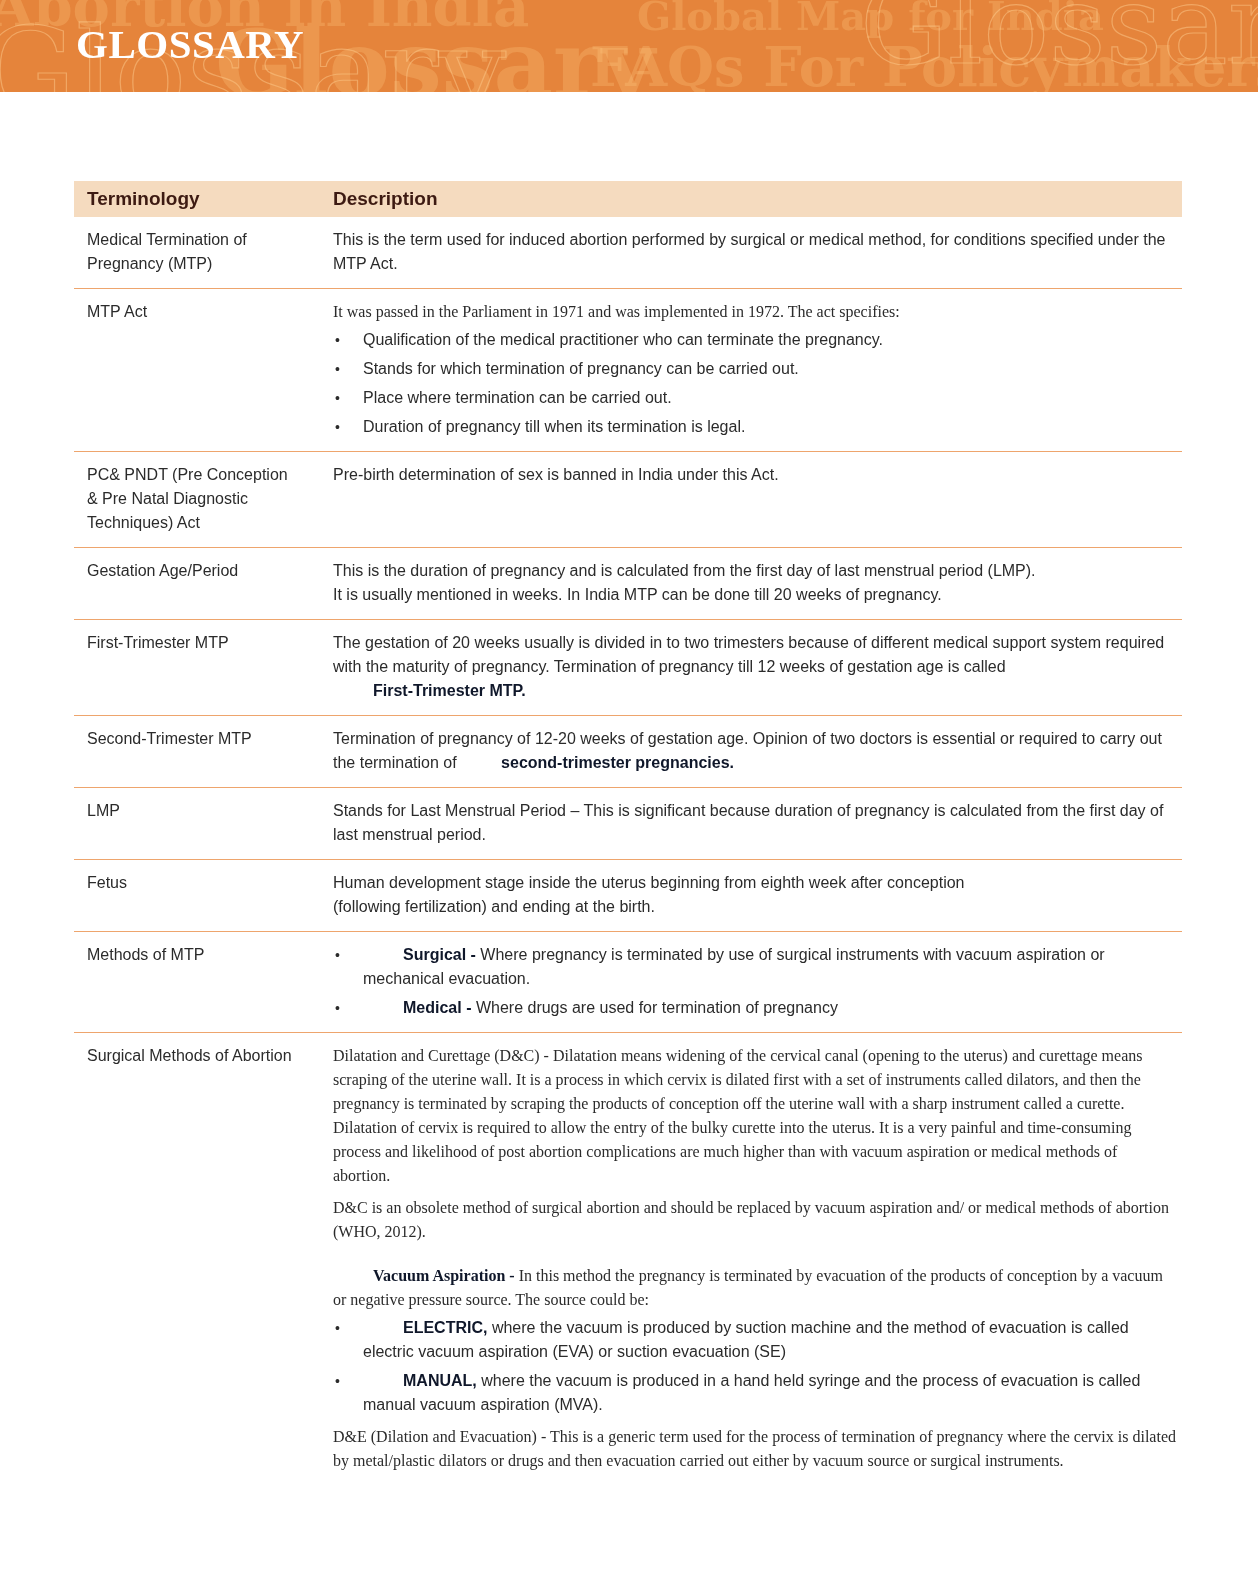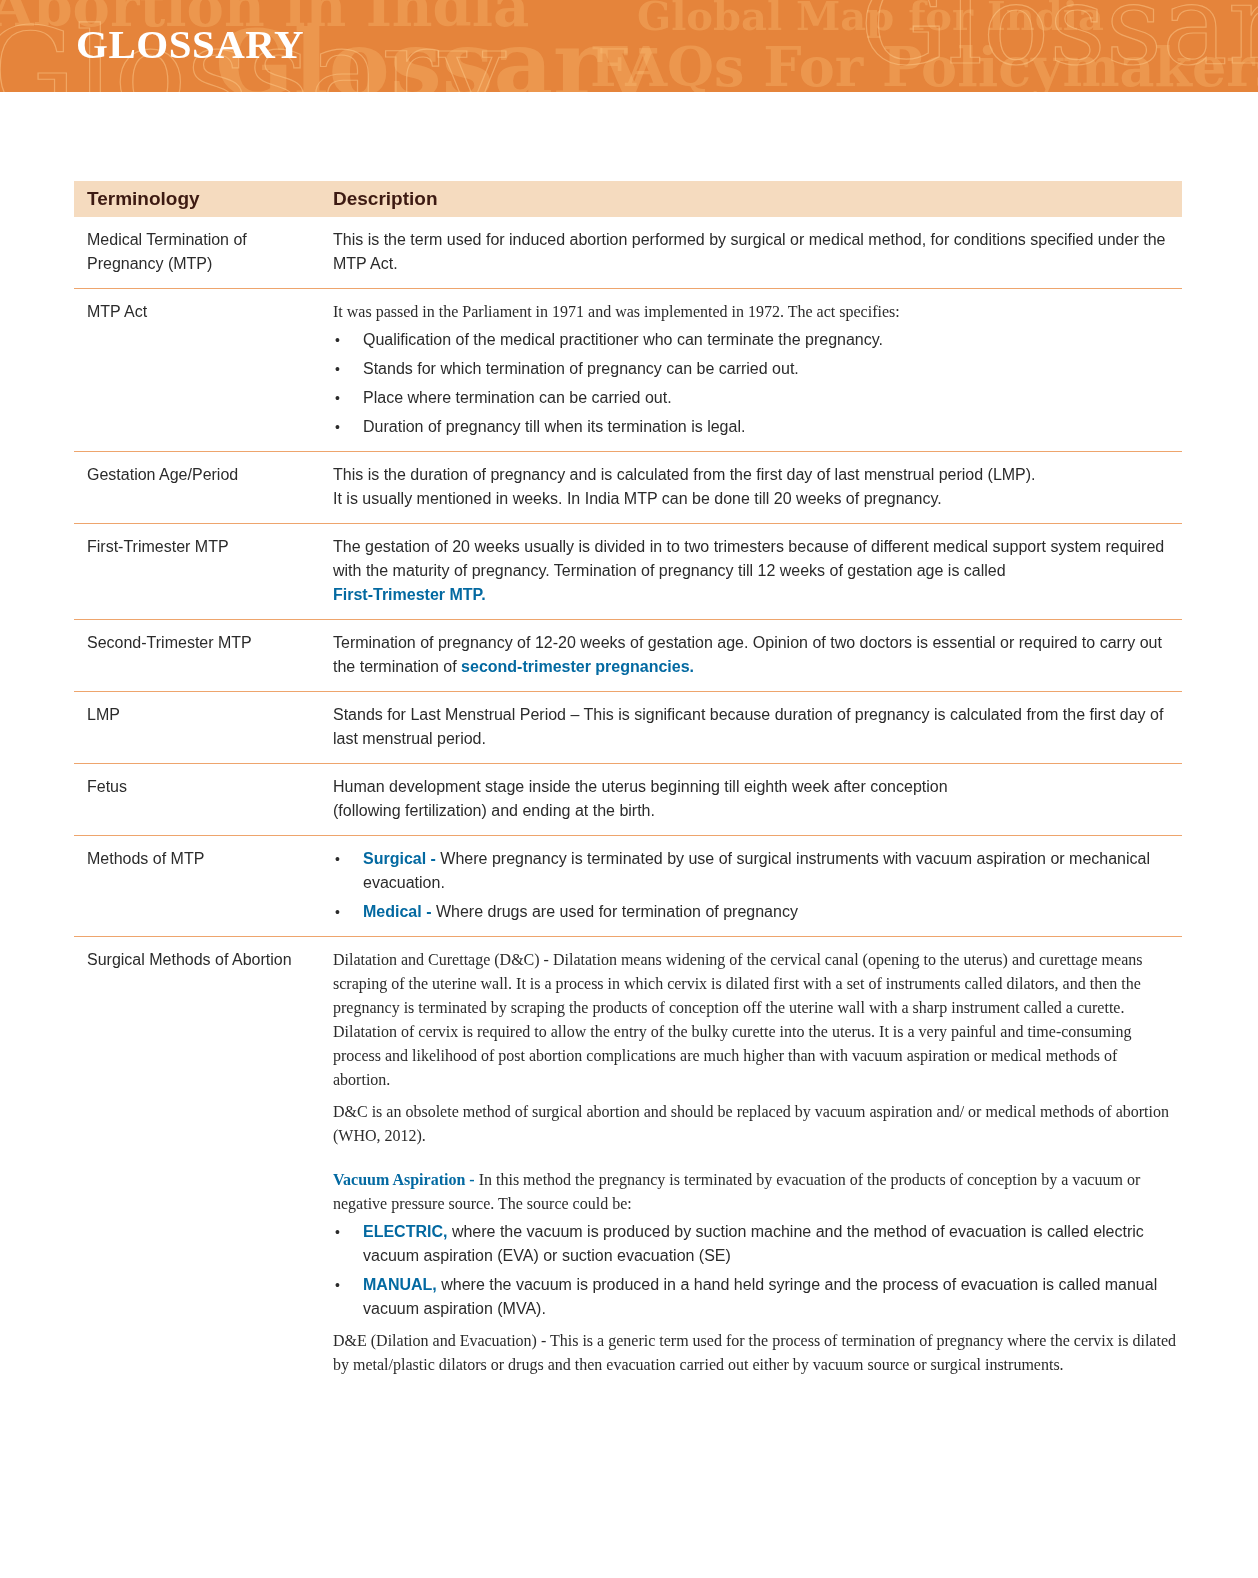--- a/index.html
+++ b/index.html
@@ -45,21 +45,21 @@
   table.gloss tr.last td { border-bottom: none; }
   .desc p { margin: 0; font-family: Liberation Serif, serif; }
   .desc ul { margin: 4px 0 0 0; padding: 0; list-style: none; }
   .desc li { position: relative; padding-left: 30px; margin-bottom: 5px; }
   .desc li:last-child { margin-bottom: 0; }
   .desc li .bullet {
     position: absolute; left: 2px; top: 0; font-size: 14px;
   }
   .desc .gap { height: 8px; }
   .desc .biggap { height: 20px; }
-  b { color: #0369a1; }
+  b { color: #0f172a; margin-left: 40px; }
 </style>
 </head>
 <body>
 
 <div class="banner">
   <div class="wm" style="left:-10px; top:-22px; font-size:56px;">Abortion in India</div>
   <div class="wm outline" style="left:-20px; top:12px; font-size:120px;">Glossary</div>
   <div class="wm" style="left:215px; top:18px; font-size:92px;">Glossary</div>
   <div class="wm" style="left:637px; top:-4px; font-size:40px;">Global Map for India</div>
   <div class="wm outline" style="left:860px; top:-30px; font-size:110px;">Glossary</div>
@@ -86,20 +86,28 @@
         <p>It was passed in the Parliament in 1971 and was implemented in 1972. The act specifies:</p>
         <ul>
           <li><span class="bullet">•</span><span>Qualification of the medical practitioner who can terminate the pregnancy.</span></li>
           <li><span class="bullet">•</span><span>Stands for which termination of pregnancy can be carried out.</span></li>
           <li><span class="bullet">•</span><span>Place where termination can be carried out.</span></li>
           <li><span class="bullet">•</span><span>Duration of pregnancy till when its termination is legal.</span></li>
         </ul>
       </td>
     </tr>
 
+    <tr>
+      <td class="term">
+        <div>PC&amp; PNDT (Pre Conception</div>
+        <div>&amp; Pre Natal Diagnostic</div>
+        <div>Techniques) Act</div>
+      </td>
+      <td class="desc">Pre-birth determination of sex is banned in India under this Act.</td>
+    </tr>
 
     <tr>
       <td class="term">Gestation Age/Period</td>
       <td class="desc">
         <div>This is the duration of pregnancy and is calculated from the first day of last menstrual period (LMP).</div>
         <div>It is usually mentioned in weeks. In India MTP can be done till 20 weeks of pregnancy.</div>
       </td>
     </tr>
 
     <tr>
@@ -118,21 +126,21 @@
 
     <tr>
       <td class="term">LMP</td>
       <td class="desc">Stands for Last Menstrual Period – This is significant because duration of pregnancy is calculated from the first day of last menstrual period.</td>
     </tr>
 
 
     <tr>
       <td class="term">Fetus</td>
       <td class="desc">
-        <div>Human development stage inside the uterus beginning till eighth week after conception</div>
+        <div>Human development stage inside the uterus beginning from eighth week after conception</div>
         <div>(following fertilization) and ending at the birth.</div>
       </td>
     </tr>
 
     <tr>
       <td class="term">Methods of MTP</td>
       <td class="desc">
         <ul style="margin-top:0">
           <li><span class="bullet">•</span><b>Surgical -</b><span> Where pregnancy is terminated by use of surgical instruments with vacuum aspiration or mechanical evacuation.</span></li>
           <li><span class="bullet">•</span><b>Medical -</b><span> Where drugs are used for termination of pregnancy</span></li>

